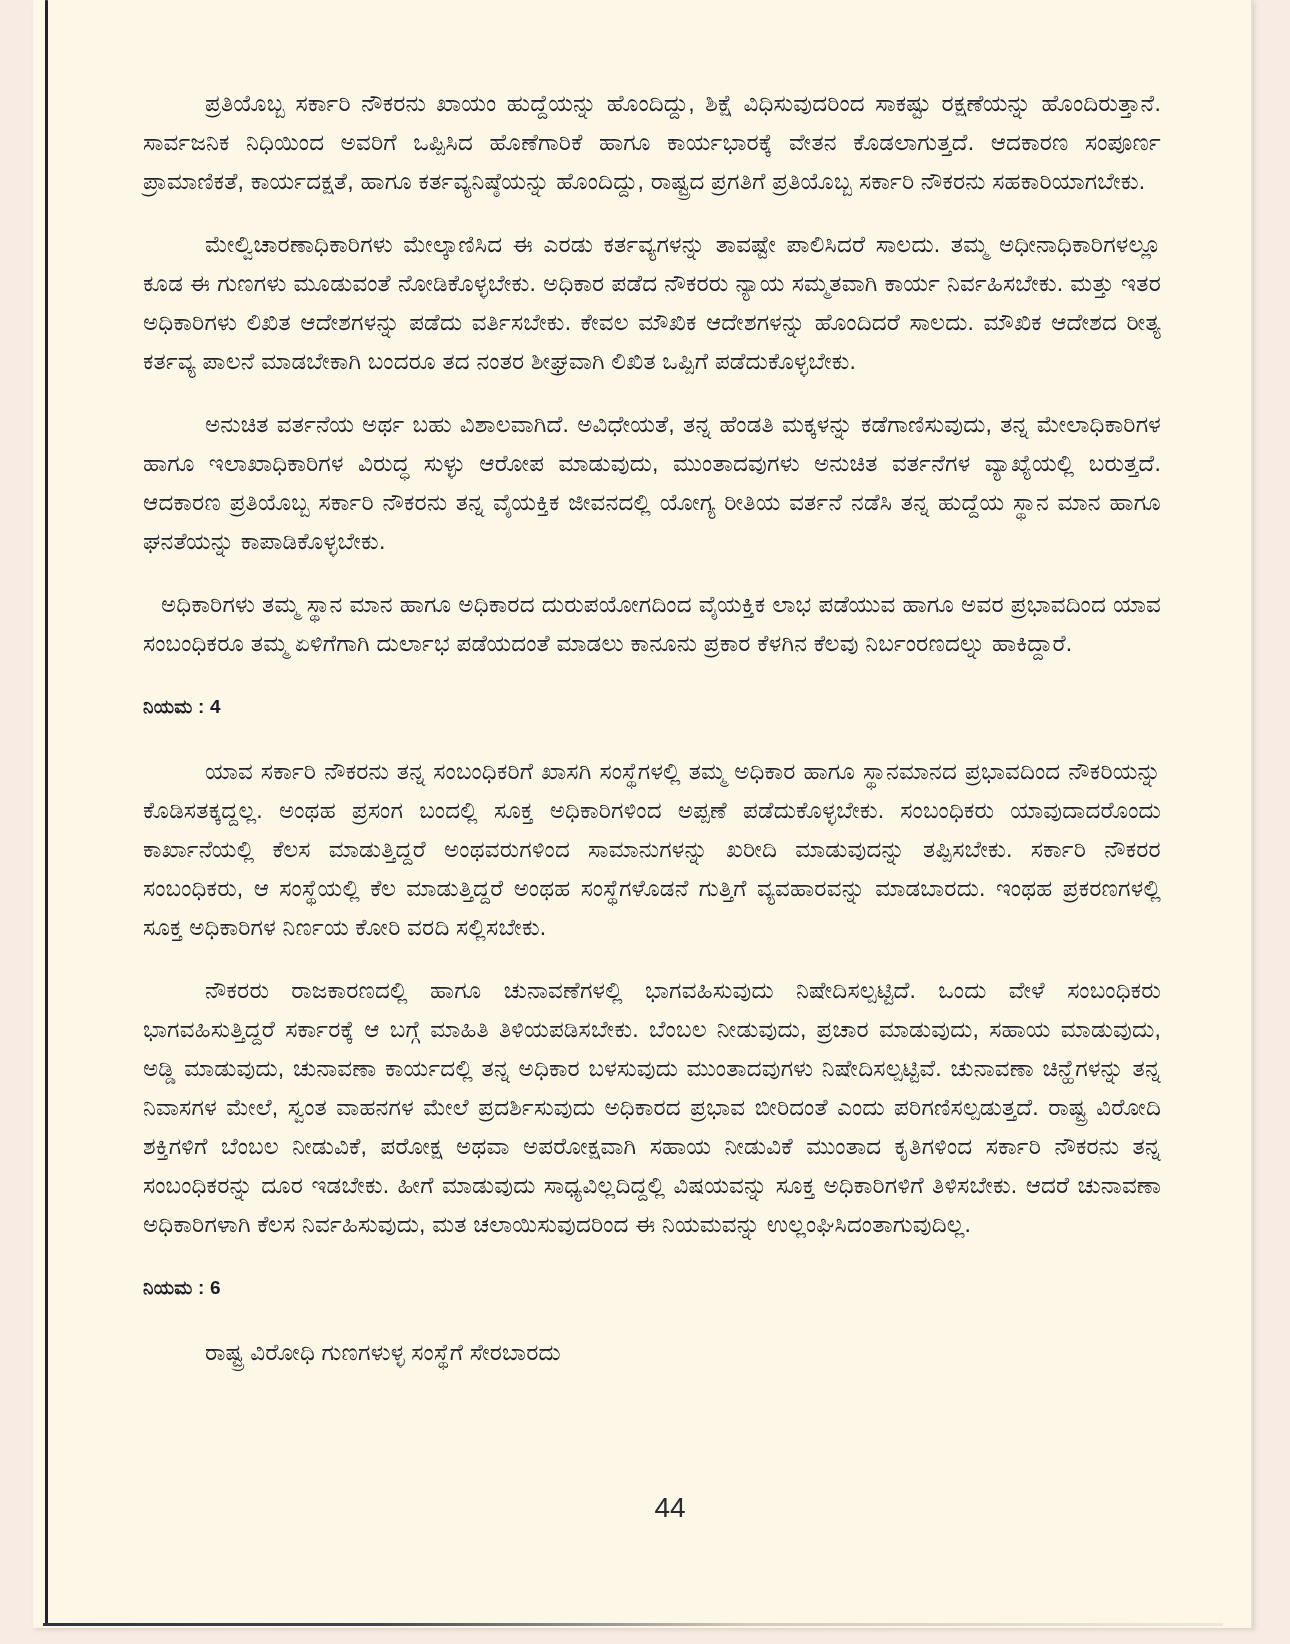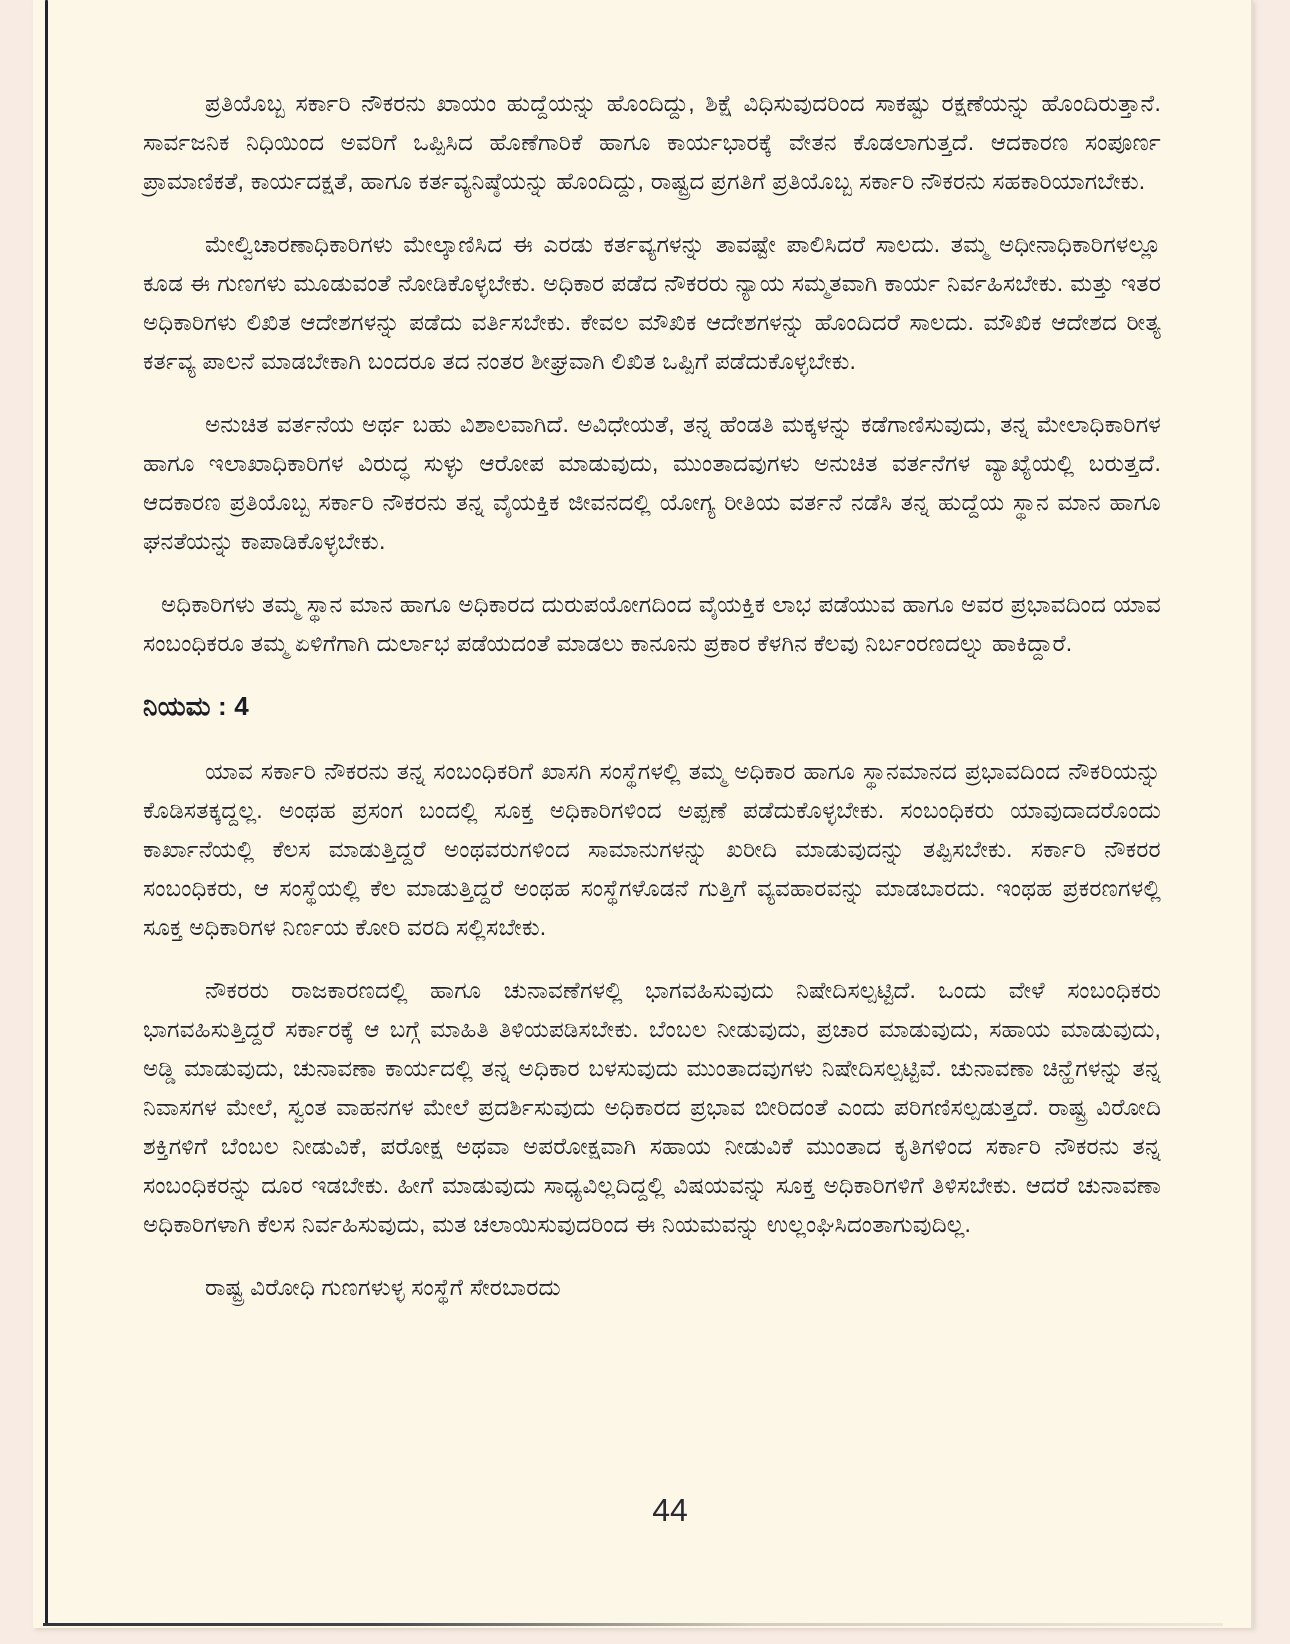--- a/index.html
+++ b/index.html
@@ -59,48 +59,49 @@
     letter-spacing: 0.2px;
   }
   p.para {
     margin: 0 4px 24px 0;
     text-indent: 62px;
   }
   p.para.small-indent {
     text-indent: 18px;
   }
   h2.rule-heading {
-    font-size: 26px;
+    font-size: 19px;
     font-weight: bold;
     color: #1c1c26;
     margin: 14px 0 26px 0;
     text-align: left;
     text-indent: 0;
   }
   .page-number {
     position: absolute;
     left: 0;
     top: 1492px;
     width: 100%;
     text-align: center;
     transform: translateX(28px);
-    font-size: 32px;
+    font-size: 28px;
     color: #2a2a33;
   }
 </style>
 </head>
 <body>
 
 <div class="sheet">
   <div class="left-rule"></div>
   <div class="bottom-rule"></div>
   <div class="content" id="doc-body">
       <p class="para">ಪ್ರತಿಯೊಬ್ಬ ಸರ್ಕಾರಿ ನೌಕರನು ಖಾಯಂ ಹುದ್ದೆಯನ್ನು ಹೊಂದಿದ್ದು, ಶಿಕ್ಷೆ ವಿಧಿಸುವುದರಿಂದ ಸಾಕಷ್ಟು ರಕ್ಷಣೆಯನ್ನು ಹೊಂದಿರುತ್ತಾನೆ. ಸಾರ್ವಜನಿಕ ನಿಧಿಯಿಂದ ಅವರಿಗೆ ಒಪ್ಪಿಸಿದ ಹೊಣೆಗಾರಿಕೆ ಹಾಗೂ ಕಾರ್ಯಭಾರಕ್ಕೆ ವೇತನ ಕೊಡಲಾಗುತ್ತದೆ. ಆದಕಾರಣ ಸಂಪೂರ್ಣ ಪ್ರಾಮಾಣಿಕತೆ, ಕಾರ್ಯದಕ್ಷತೆ, ಹಾಗೂ ಕರ್ತವ್ಯನಿಷ್ಠೆಯನ್ನು ಹೊಂದಿದ್ದು, ರಾಷ್ಟ್ರದ ಪ್ರಗತಿಗೆ ಪ್ರತಿಯೊಬ್ಬ ಸರ್ಕಾರಿ ನೌಕರನು ಸಹಕಾರಿಯಾಗಬೇಕು.</p>
       <p class="para">ಮೇಲ್ವಿಚಾರಣಾಧಿಕಾರಿಗಳು ಮೇಲ್ಕಾಣಿಸಿದ ಈ ಎರಡು ಕರ್ತವ್ಯಗಳನ್ನು ತಾವಷ್ಟೇ ಪಾಲಿಸಿದರೆ ಸಾಲದು. ತಮ್ಮ ಅಧೀನಾಧಿಕಾರಿಗಳಲ್ಲೂ ಕೂಡ ಈ ಗುಣಗಳು ಮೂಡುವಂತೆ ನೋಡಿಕೊಳ್ಳಬೇಕು. ಅಧಿಕಾರ ಪಡೆದ ನೌಕರರು ನ್ಯಾಯ ಸಮ್ಮತವಾಗಿ ಕಾರ್ಯ ನಿರ್ವಹಿಸಬೇಕು. ಮತ್ತು ಇತರ ಅಧಿಕಾರಿಗಳು ಲಿಖಿತ ಆದೇಶಗಳನ್ನು ಪಡೆದು ವರ್ತಿಸಬೇಕು. ಕೇವಲ ಮೌಖಿಕ ಆದೇಶಗಳನ್ನು ಹೊಂದಿದರೆ ಸಾಲದು. ಮೌಖಿಕ ಆದೇಶದ ರೀತ್ಯ ಕರ್ತವ್ಯ ಪಾಲನೆ ಮಾಡಬೇಕಾಗಿ ಬಂದರೂ ತದ ನಂತರ ಶೀಘ್ರವಾಗಿ ಲಿಖಿತ ಒಪ್ಪಿಗೆ ಪಡೆದುಕೊಳ್ಳಬೇಕು.</p>
       <p class="para">ಅನುಚಿತ ವರ್ತನೆಯ ಅರ್ಥ ಬಹು ವಿಶಾಲವಾಗಿದೆ. ಅವಿಧೇಯತೆ, ತನ್ನ ಹೆಂಡತಿ ಮಕ್ಕಳನ್ನು ಕಡೆಗಾಣಿಸುವುದು, ತನ್ನ ಮೇಲಾಧಿಕಾರಿಗಳ ಹಾಗೂ ಇಲಾಖಾಧಿಕಾರಿಗಳ ವಿರುದ್ಧ ಸುಳ್ಳು ಆರೋಪ ಮಾಡುವುದು, ಮುಂತಾದವುಗಳು ಅನುಚಿತ ವರ್ತನೆಗಳ ವ್ಯಾಖ್ಯೆಯಲ್ಲಿ ಬರುತ್ತದೆ. ಆದಕಾರಣ ಪ್ರತಿಯೊಬ್ಬ ಸರ್ಕಾರಿ ನೌಕರನು ತನ್ನ ವೈಯಕ್ತಿಕ ಜೀವನದಲ್ಲಿ ಯೋಗ್ಯ ರೀತಿಯ ವರ್ತನೆ ನಡೆಸಿ ತನ್ನ ಹುದ್ದೆಯ ಸ್ಥಾನ ಮಾನ ಹಾಗೂ ಘನತೆಯನ್ನು ಕಾಪಾಡಿಕೊಳ್ಳಬೇಕು.</p>
       <p class="para small-indent">ಅಧಿಕಾರಿಗಳು ತಮ್ಮ ಸ್ಥಾನ ಮಾನ ಹಾಗೂ ಅಧಿಕಾರದ ದುರುಪಯೋಗದಿಂದ ವೈಯಕ್ತಿಕ ಲಾಭ ಪಡೆಯುವ ಹಾಗೂ ಅವರ ಪ್ರಭಾವದಿಂದ ಯಾವ ಸಂಬಂಧಿಕರೂ ತಮ್ಮ ಏಳಿಗೆಗಾಗಿ ದುರ್ಲಾಭ ಪಡೆಯದಂತೆ ಮಾಡಲು ಕಾನೂನು ಪ್ರಕಾರ ಕೆಳಗಿನ ಕೆಲವು ನಿರ್ಬಂರಣದಲ್ನು ಹಾಕಿದ್ದಾರೆ.</p>
       <h2 class="rule-heading">ನಿಯಮ : 4</h2>
       <p class="para">ಯಾವ ಸರ್ಕಾರಿ ನೌಕರನು ತನ್ನ ಸಂಬಂಧಿಕರಿಗೆ ಖಾಸಗಿ ಸಂಸ್ಥೆಗಳಲ್ಲಿ ತಮ್ಮ ಅಧಿಕಾರ ಹಾಗೂ ಸ್ಥಾನಮಾನದ ಪ್ರಭಾವದಿಂದ ನೌಕರಿಯನ್ನು ಕೊಡಿಸತಕ್ಕದ್ದಲ್ಲ. ಅಂಥಹ ಪ್ರಸಂಗ ಬಂದಲ್ಲಿ ಸೂಕ್ತ ಅಧಿಕಾರಿಗಳಿಂದ ಅಪ್ಪಣೆ ಪಡೆದುಕೊಳ್ಳಬೇಕು. ಸಂಬಂಧಿಕರು ಯಾವುದಾದರೊಂದು ಕಾರ್ಖಾನೆಯಲ್ಲಿ ಕೆಲಸ ಮಾಡುತ್ತಿದ್ದರೆ ಅಂಥವರುಗಳಿಂದ ಸಾಮಾನುಗಳನ್ನು ಖರೀದಿ ಮಾಡುವುದನ್ನು ತಪ್ಪಿಸಬೇಕು. ಸರ್ಕಾರಿ ನೌಕರರ ಸಂಬಂಧಿಕರು, ಆ ಸಂಸ್ಥೆಯಲ್ಲಿ ಕೆಲ ಮಾಡುತ್ತಿದ್ದರೆ ಅಂಥಹ ಸಂಸ್ಥೆಗಳೊಡನೆ ಗುತ್ತಿಗೆ ವ್ಯವಹಾರವನ್ನು ಮಾಡಬಾರದು. ಇಂಥಹ ಪ್ರಕರಣಗಳಲ್ಲಿ ಸೂಕ್ತ ಅಧಿಕಾರಿಗಳ ನಿರ್ಣಯ ಕೋರಿ ವರದಿ ಸಲ್ಲಿಸಬೇಕು.</p>
       <p class="para">ನೌಕರರು ರಾಜಕಾರಣದಲ್ಲಿ ಹಾಗೂ ಚುನಾವಣೆಗಳಲ್ಲಿ ಭಾಗವಹಿಸುವುದು ನಿಷೇದಿಸಲ್ಪಟ್ಟಿದೆ. ಒಂದು ವೇಳೆ ಸಂಬಂಧಿಕರು ಭಾಗವಹಿಸುತ್ತಿದ್ದರೆ ಸರ್ಕಾರಕ್ಕೆ ಆ ಬಗ್ಗೆ ಮಾಹಿತಿ ತಿಳಿಯಪಡಿಸಬೇಕು. ಬೆಂಬಲ ನೀಡುವುದು, ಪ್ರಚಾರ ಮಾಡುವುದು, ಸಹಾಯ ಮಾಡುವುದು, ಅಡ್ಡಿ ಮಾಡುವುದು, ಚುನಾವಣಾ ಕಾರ್ಯದಲ್ಲಿ ತನ್ನ ಅಧಿಕಾರ ಬಳಸುವುದು ಮುಂತಾದವುಗಳು ನಿಷೇದಿಸಲ್ಪಟ್ಟಿವೆ. ಚುನಾವಣಾ ಚಿನ್ಹೆಗಳನ್ನು ತನ್ನ ನಿವಾಸಗಳ ಮೇಲೆ, ಸ್ವಂತ ವಾಹನಗಳ ಮೇಲೆ ಪ್ರದರ್ಶಿಸುವುದು ಅಧಿಕಾರದ ಪ್ರಭಾವ ಬೀರಿದಂತೆ ಎಂದು ಪರಿಗಣಿಸಲ್ಪಡುತ್ತದೆ. ರಾಷ್ಟ್ರ ವಿರೋದಿ ಶಕ್ತಿಗಳಿಗೆ ಬೆಂಬಲ ನೀಡುವಿಕೆ, ಪರೋಕ್ಷ ಅಥವಾ ಅಪರೋಕ್ಷವಾಗಿ ಸಹಾಯ ನೀಡುವಿಕೆ ಮುಂತಾದ ಕೃತಿಗಳಿಂದ ಸರ್ಕಾರಿ ನೌಕರನು ತನ್ನ ಸಂಬಂಧಿಕರನ್ನು ದೂರ ಇಡಬೇಕು. ಹೀಗೆ ಮಾಡುವುದು ಸಾಧ್ಯವಿಲ್ಲದಿದ್ದಲ್ಲಿ ವಿಷಯವನ್ನು ಸೂಕ್ತ ಅಧಿಕಾರಿಗಳಿಗೆ ತಿಳಿಸಬೇಕು. ಆದರೆ ಚುನಾವಣಾ ಅಧಿಕಾರಿಗಳಾಗಿ ಕೆಲಸ ನಿರ್ವಹಿಸುವುದು, ಮತ ಚಲಾಯಿಸುವುದರಿಂದ ಈ ನಿಯಮವನ್ನು ಉಲ್ಲಂಘಿಸಿದಂತಾಗುವುದಿಲ್ಲ.</p>
+      <h2 class="rule-heading">ನಿಯಮ : 6</h2>
       <p class="para">ರಾಷ್ಟ್ರ ವಿರೋಧಿ ಗುಣಗಳುಳ್ಳ ಸಂಸ್ಥೆಗೆ ಸೇರಬಾರದು</p>
     </div>
   <div class="page-number">44</div>
 </div>
 
 </body></html>

